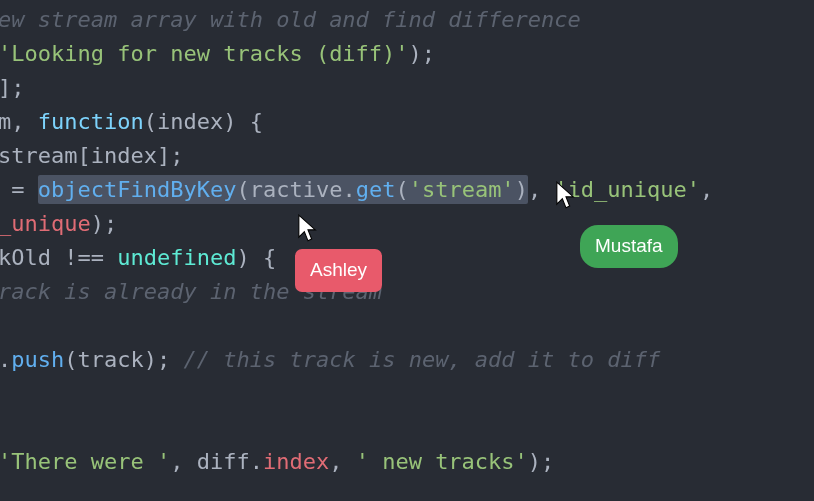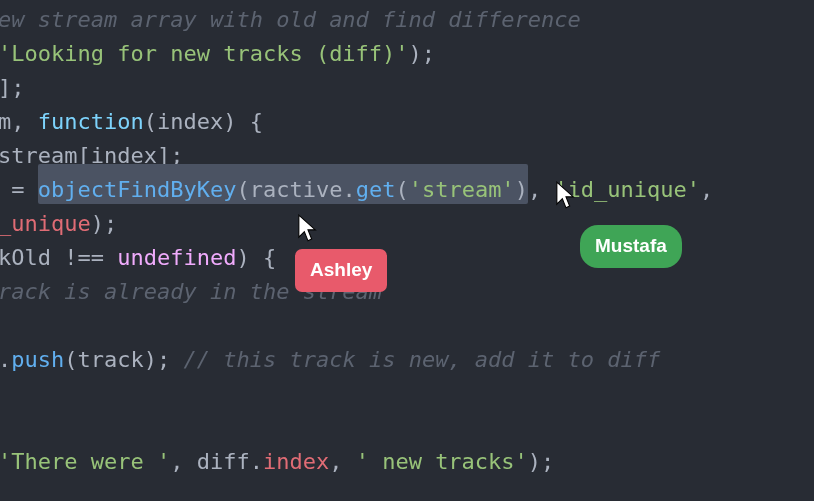--- a/index.html
+++ b/index.html
@@ -28,44 +28,44 @@
     margin-left: -2px;
   }
   .c-comment   { color: #5c6370; font-style: italic; }
   .c-string    { color: #98c379; }
   .c-keyword   { color: #7dd3fc; }
   .c-func      { color: #61afef; }
   .c-param     { color: #abb2bf; }
   .c-var       { color: #e06c75; }
   .c-plain     { color: #abb2bf; }
   .c-prop      { color: #e06c75; }
-  .c-const     { color: #f0abfc; }
+  .c-const     { color: #5eead4; }
   .c-punct     { color: #abb2bf; }
 
   .sel {
     background: #4b5363;
     border-radius: 2px;
-    padding-top: 13px;
+    padding-top: 2px;
     padding-bottom: 2px;
   }
 
   .cursor-wrap {
     position: absolute;
     pointer-events: none;
   }
   .cursor-svg {
     width: 22px;
     height: 30px;
     display: block;
   }
   .name-pill {
     position: absolute;
     font-family: -apple-system, "Segoe UI", Arial, sans-serif;
     font-size: 19px;
-    font-weight: 700;
+    font-weight: 400;
     color: #ffffff;
     padding: 4px 15px 5px 15px;
     border-radius: 18px;
     white-space: nowrap;
   }
   .pill-red   { background: #e85a6b; border-radius: 7px; }
   .pill-green { background: #3fa556; }
 
   .blank { height: 34px; }
 </style>

